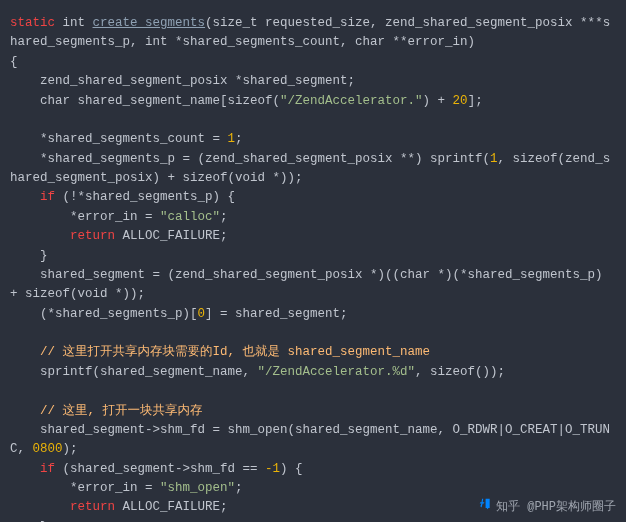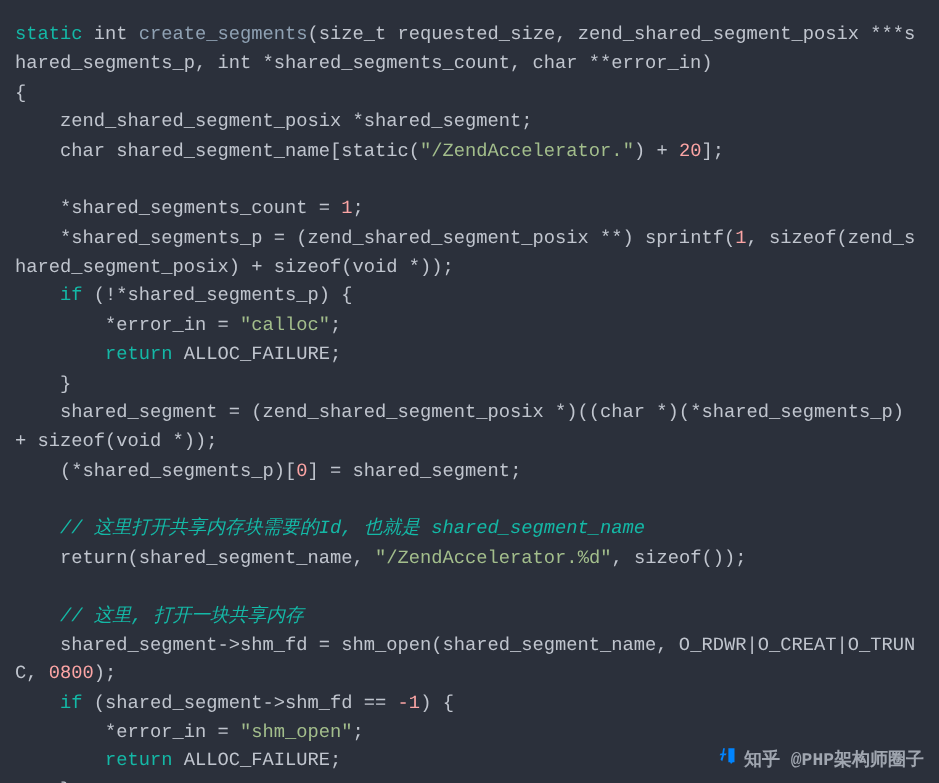--- a/index.html
+++ b/index.html
@@ -12,57 +12,56 @@
   width: 626px;
   height: 522px;
   overflow: hidden;
   position: relative;
 }
 .code-block {
   padding: 14px 10px 14px 10px;
   white-space: pre-wrap;
   word-break: break-all;
 }
-.kw { color: #14b8a6; }
-.fn { color: #8fa1b3; }
+.kw { color: #ef4444; }
+.fn { color: #8fa1b3; text-decoration: underline; }
 .str { color: #a3be8c; }
-.num { color: #fca5a5; }
-.comment { color: #14b8a6; font-style: italic; }
+.num { color: #eab308; }
+.comment { color: #fdba74; }
 .watermark {
   position: absolute;
   right: 10px;
   bottom: 4px;
   color: #a0a6b0;
   font-size: 12px;
   display: flex;
   align-items: center;
   gap: 4px;
-  font-weight: bold;
 }
 .watermark svg { width: 14px; height: 14px; }
 </style>
 </head>
 <body>
 
 <div class="code-block"><span class="kw">static</span><span> int </span><span class="fn">create_segments</span><span>(size_t requested_size, zend_shared_segment_posix ***shared_segments_p, int *shared_segments_count, char **error_in)</span>
 <span>{</span>
 <span>    zend_shared_segment_posix *shared_segment;</span>
-<span>    char shared_segment_name[static(</span><span class="str">"/ZendAccelerator."</span><span>) + </span><span class="num">20</span><span>];</span>
+<span>    char shared_segment_name[sizeof(</span><span class="str">"/ZendAccelerator."</span><span>) + </span><span class="num">20</span><span>];</span>
 <span></span>
 <span>    *shared_segments_count = </span><span class="num">1</span><span>;</span>
 <span>    *shared_segments_p = (zend_shared_segment_posix **) sprintf(</span><span class="num">1</span><span>, sizeof(zend_shared_segment_posix) + sizeof(void *));</span>
 <span>    </span><span class="kw">if</span><span> (!*shared_segments_p) {</span>
 <span>        *error_in = </span><span class="str">"calloc"</span><span>;</span>
 <span>        </span><span class="kw">return</span><span> ALLOC_FAILURE;</span>
 <span>    }</span>
 <span>    shared_segment = (zend_shared_segment_posix *)((char *)(*shared_segments_p) + sizeof(void *));</span>
 <span>    (*shared_segments_p)[</span><span class="num">0</span><span>] = shared_segment;</span>
 <span></span>
 <span class="comment">    // 这里打开共享内存块需要的Id, 也就是 shared_segment_name</span>
-<span>    return(shared_segment_name, </span><span class="str">"/ZendAccelerator.%d"</span><span>, sizeof());</span>
+<span>    sprintf(shared_segment_name, </span><span class="str">"/ZendAccelerator.%d"</span><span>, sizeof());</span>
 <span></span>
 <span class="comment">    // 这里, 打开一块共享内存</span>
 <span>    shared_segment-&gt;shm_fd = shm_open(shared_segment_name, O_RDWR|O_CREAT|O_TRUNC, </span><span class="num">0800</span><span>);</span>
 <span>    </span><span class="kw">if</span><span> (shared_segment-&gt;shm_fd == </span><span class="num">-1</span><span>) {</span>
 <span>        *error_in = </span><span class="str">"shm_open"</span><span>;</span>
 <span>        </span><span class="kw">return</span><span> ALLOC_FAILURE;</span>
 <span>    }</span></div>
 
 <div class="watermark">
   <span>

